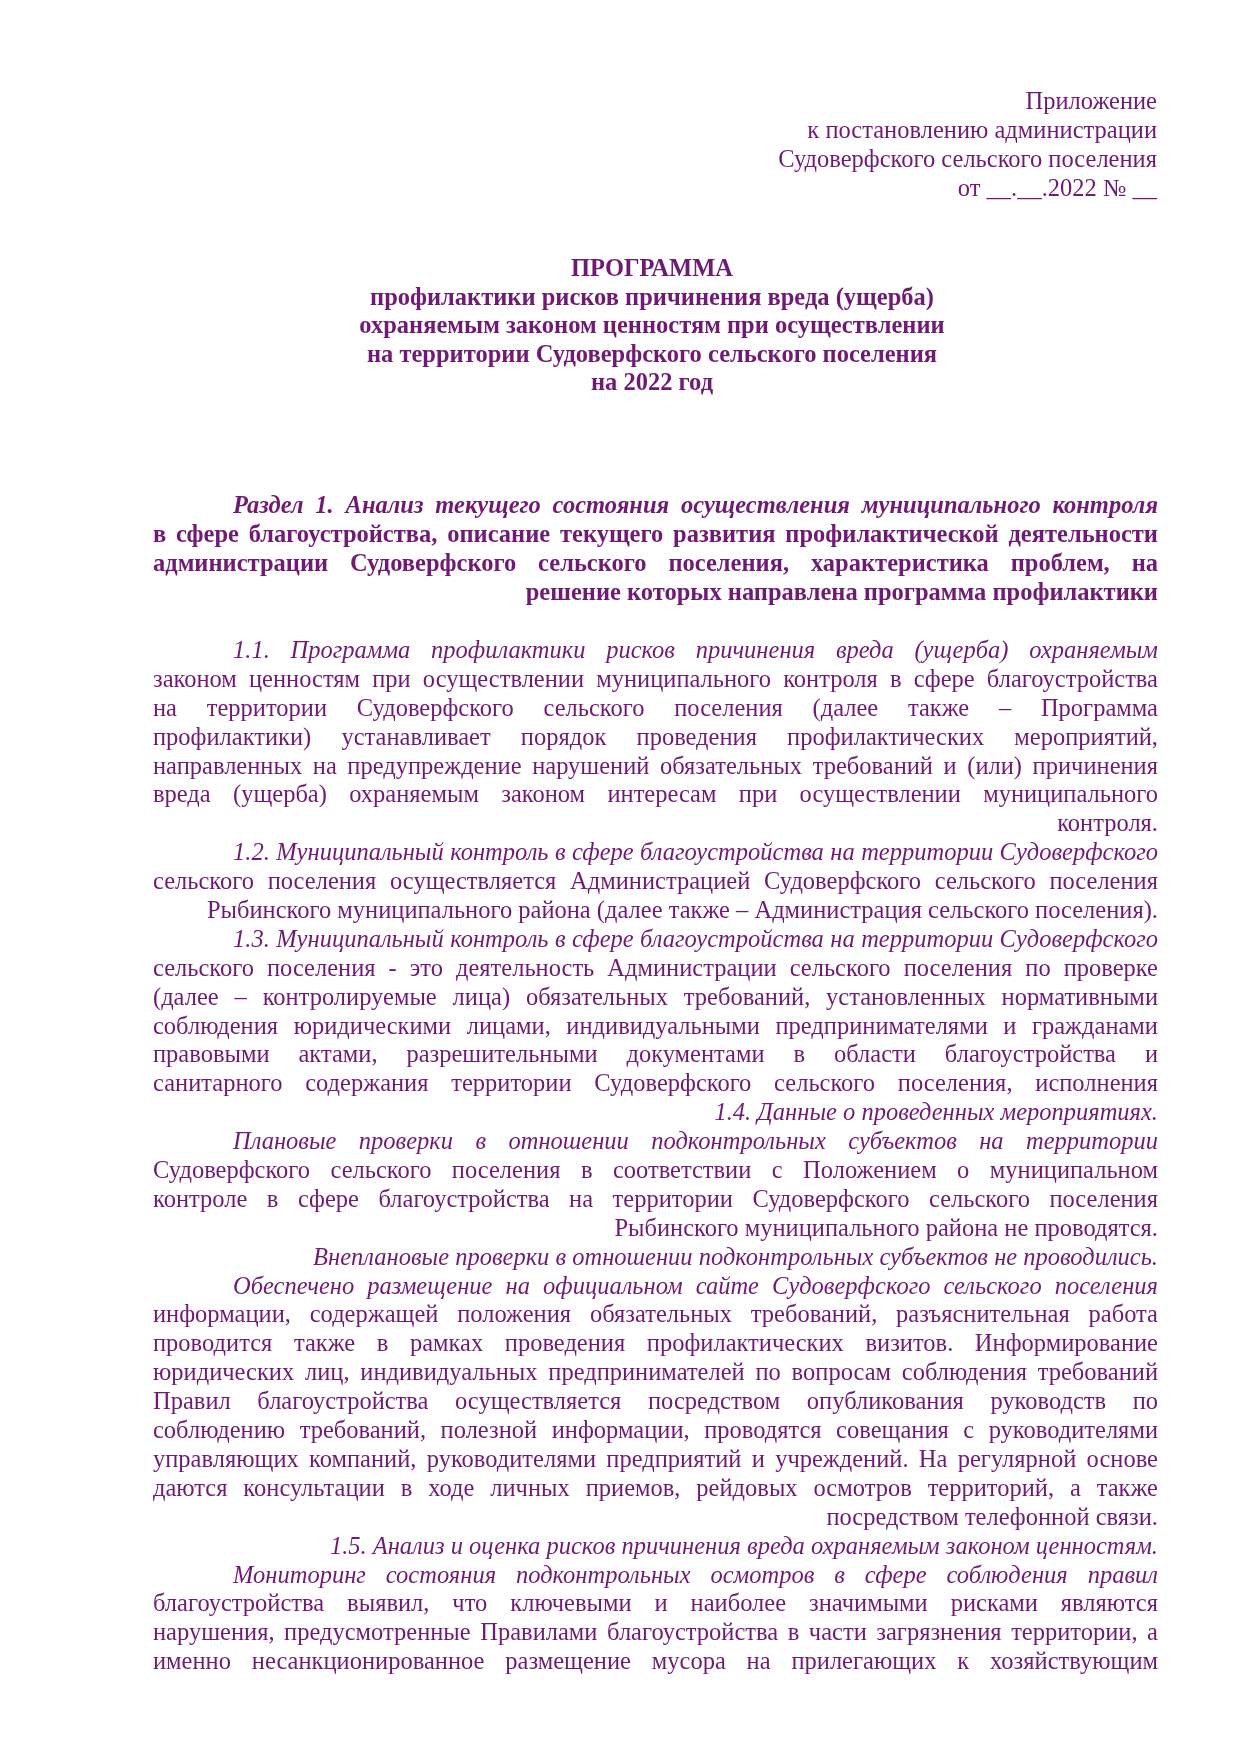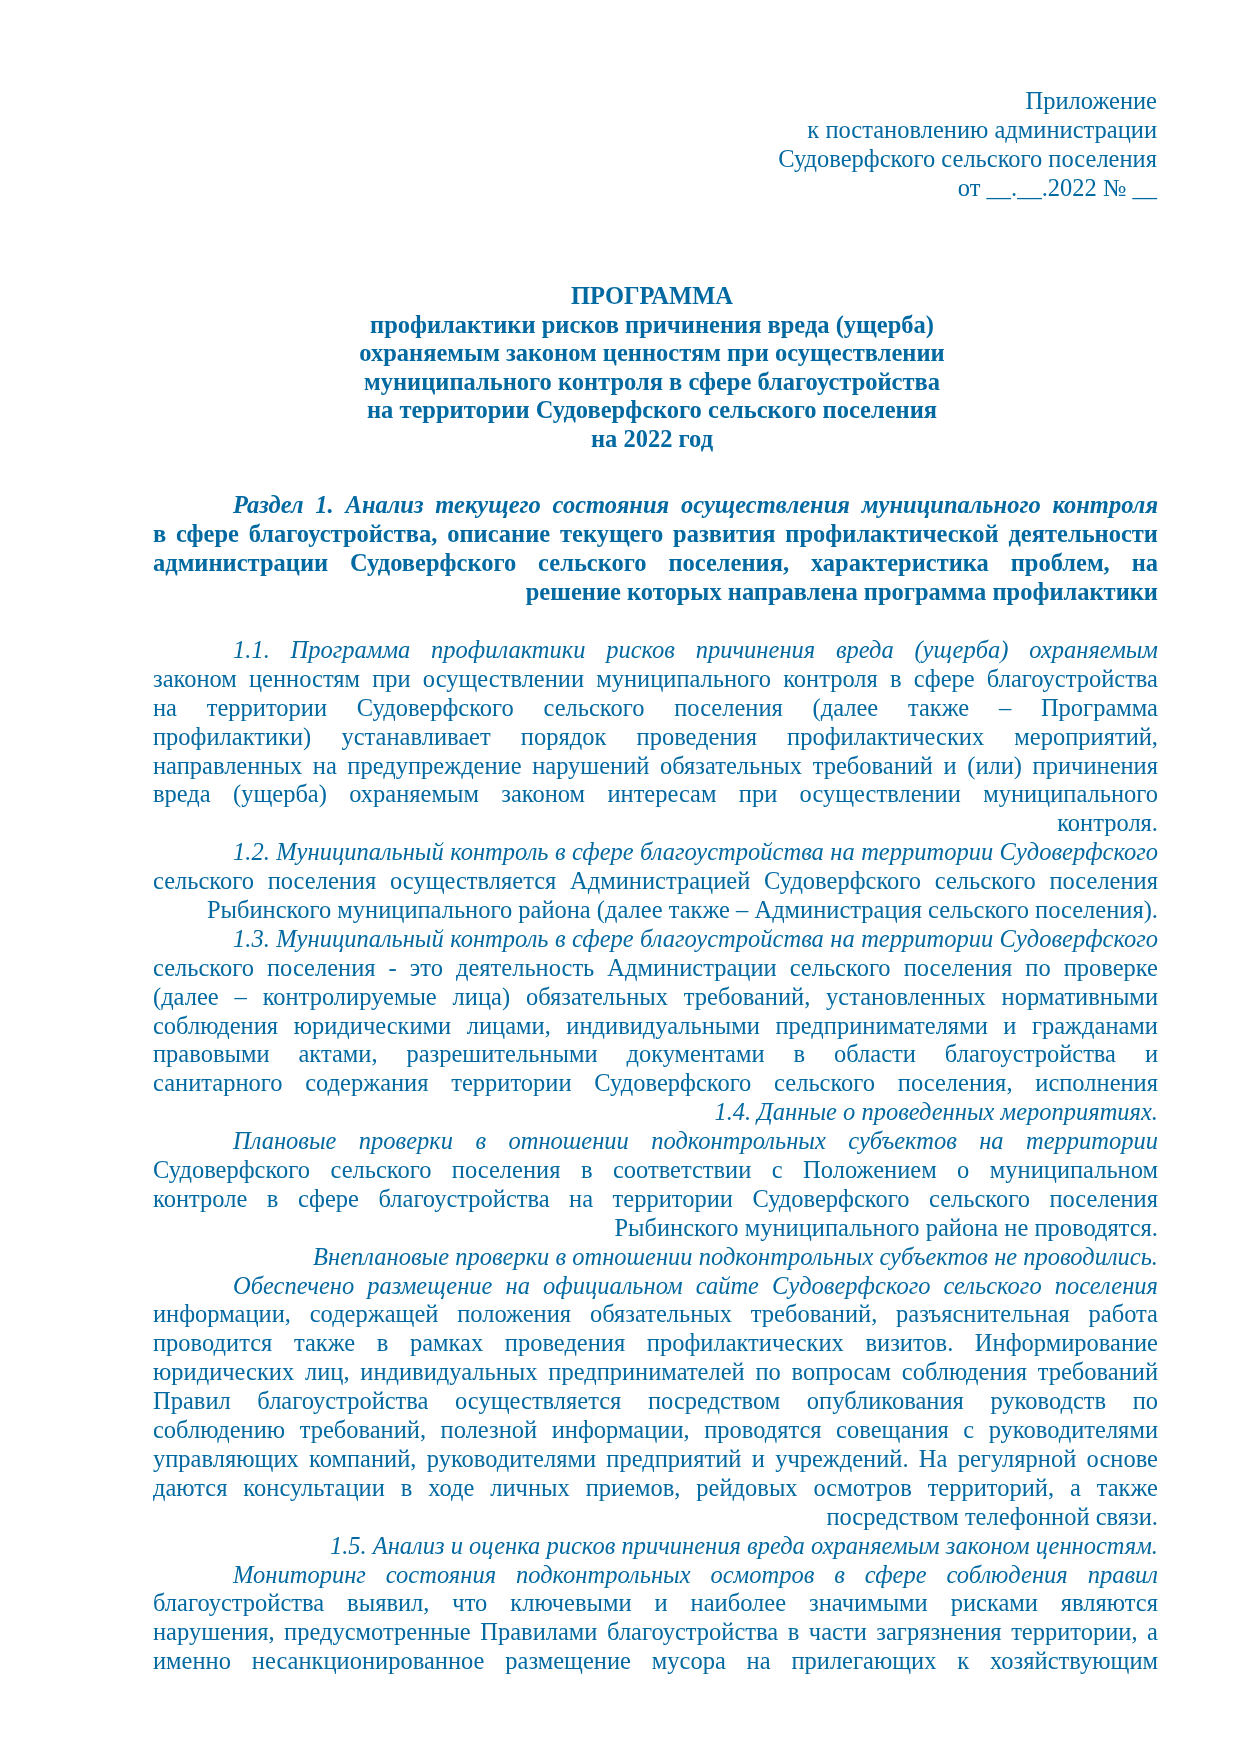--- a/index.html
+++ b/index.html
@@ -1,29 +1,29 @@
 <!DOCTYPE html>
 <html><head>
   <meta charset="utf-8">
   <style>
     html, body { margin: 0; padding: 0; background: #ffffff; }
     body { width: 1240px; height: 1754px; position: relative; overflow: hidden; }
     .page {
       position: absolute; left: 0; top: 0; width: 1240px; height: 1754px;
-      background: #ffffff; color: #0369a1;
+      background: #ffffff; color: #701a75;
       font-family: "Liberation Serif", "DejaVu Serif", serif;
     }
     .approval {
       position: absolute; right: 83px; top: 86px; width: 600px;
       text-align: right; font-size: 24.5px; line-height: 29px;
     }
     .approval div { white-space: nowrap; }
     .title-block {
       position: absolute; left: 150px; top: 254px; width: 1004px;
-      text-align: center; font-weight: bold; font-size: 24.5px; line-height: 28.5px; margin-top: 28px;
+      text-align: center; font-weight: bold; font-size: 24.5px; line-height: 28.5px;
     }
     .title-block div { white-space: nowrap; }
     .section {
       position: absolute; left: 153px; top: 490px; width: 1005px;
       font-weight: bold; font-size: 24.5px; line-height: 29px;
     }
     .body {
       position: absolute; left: 153px; top: 636px; width: 1005px;
       font-size: 24.5px; line-height: 28.9px;
     }
@@ -42,21 +42,20 @@
     <div>Приложение</div>
     <div>к постановлению администрации</div>
     <div>Судоверфского сельского поселения</div>
     <div>от __.__.2022  № __</div>
   </div>
 
   <div class="title-block">
     <div>ПРОГРАММА</div>
     <div>профилактики рисков причинения вреда (ущерба)</div>
     <div>охраняемым законом ценностям при осуществлении</div>
-    <div>муниципального контроля в сфере благоустройства</div>
     <div>на территории Судоверфского сельского поселения</div>
     <div>на 2022 год</div>
   </div>
 
   <div class="section">
     <div class="ln j ind">Раздел 1. Анализ текущего состояния осуществления муниципального контроля</div>
     <div class="ln j">в сфере благоустройства, описание текущего развития профилактической деятельности</div>
     <div class="ln j">администрации Судоверфского сельского поселения, характеристика проблем, на</div>
     <div class="ln l">решение которых направлена программа профилактики</div>
   </div>

